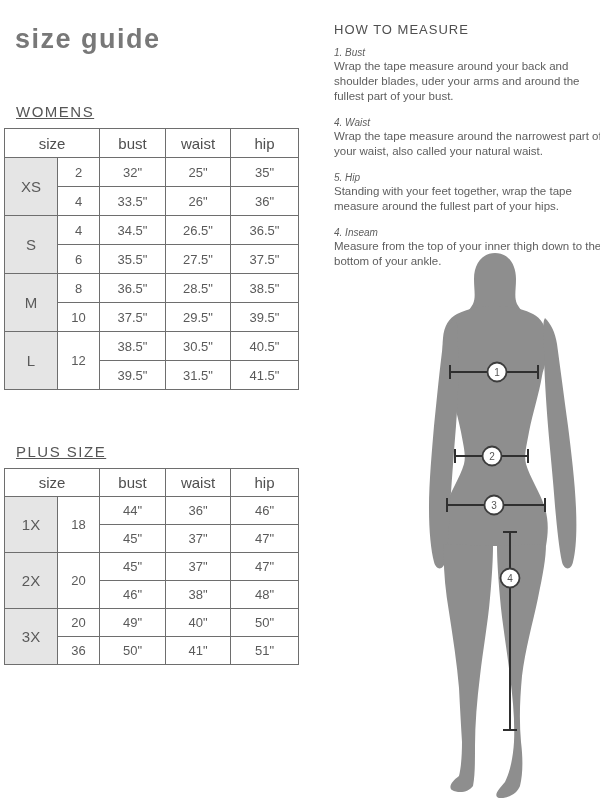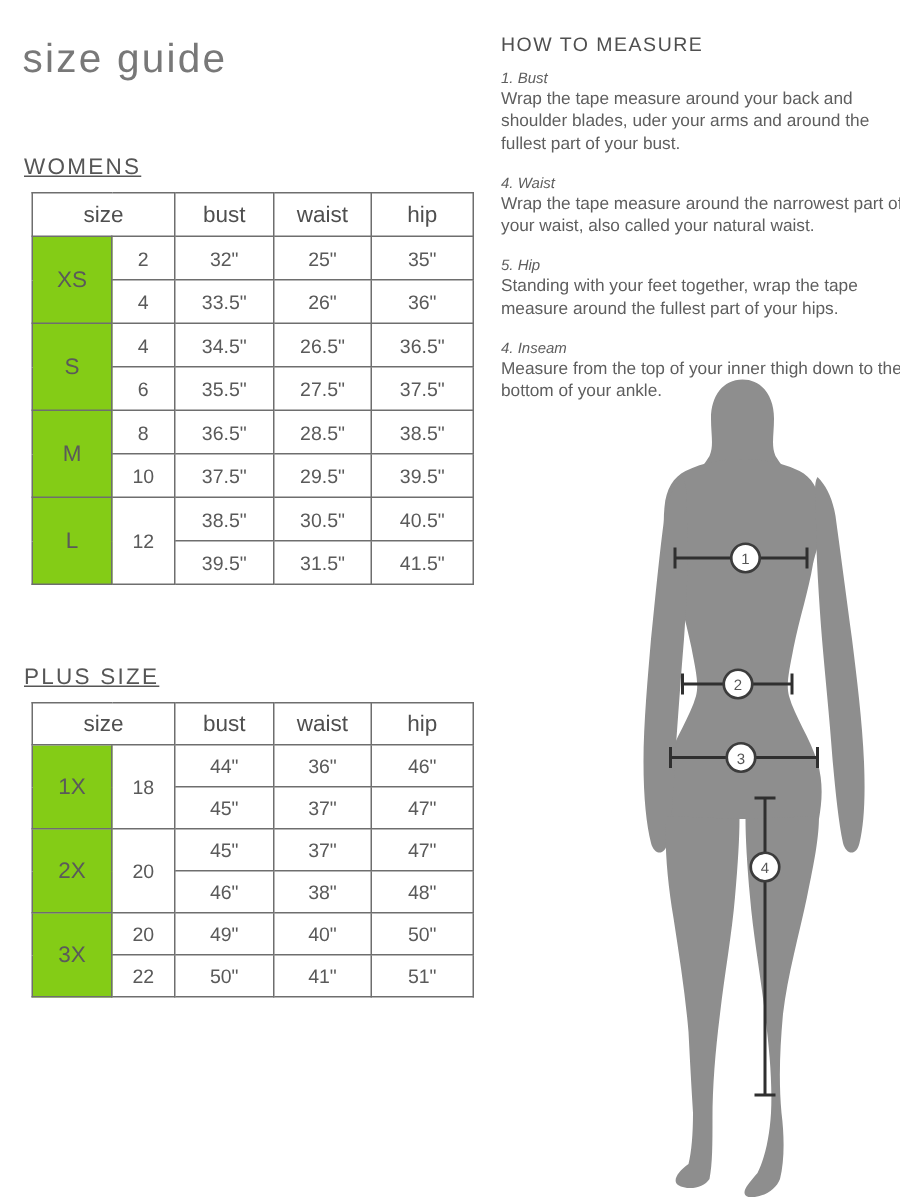--- a/index.html
+++ b/index.html
@@ -2,40 +2,40 @@
 <html><head>
 <meta charset="utf-8">
 <style>
   html,body{margin:0;padding:0;}
   body{
     width:600px;height:800px;position:relative;background:#ffffff;
     font-family:"Liberation Sans", sans-serif;color:#5a5a5a;overflow:hidden;
   }
   .page-title{
     position:absolute;left:15px;top:24px;font-size:27px;letter-spacing:1.5px;
-    color:#787878;font-weight:400;
+    color:#787878;font-weight:700;
   }
   .section-label{
     position:absolute;font-size:15px;letter-spacing:1.5px;color:#565656;font-weight:400;text-decoration:underline;
   }
   #womens-label{left:16px;top:103px;}
   #plus-label{left:16px;top:443px;}
   table.size-table{
-    position:absolute;left:21px;border-collapse:collapse;table-layout:fixed;border-radius:27px;
+    position:absolute;left:4px;border-collapse:collapse;table-layout:fixed;border-radius:27px;
   }
   #womens-table{top:128px;}
   #plus-table{top:468px;}
   table.size-table td{
     border:1px solid #6e6e6e;text-align:center;vertical-align:middle;
     font-size:13px;color:#5a5a5a;padding:0;
   }
   #womens-table tr{height:29px;}
   #plus-table tr{height:28px;}
   table.size-table tr.head td{font-size:15px;color:#4f4f4f;}
-  table.size-table td.sz{background:#84cc16;font-size:15px;}
+  table.size-table td.sz{background:#e5e5e5;font-size:15px;}
   .col-letter{width:53px;} .col-num{width:42px;} .col-bust{width:66px;}
   .col-waist{width:65px;} .col-hip{width:68px;}
   .measure-col{
     position:absolute;left:334px;top:22px;width:272px;
   }
   .measure-title{
     font-size:13px;letter-spacing:1px;color:#4f4f4f;margin:0 0 9px 0;font-weight:400;
   }
   .measure-step{margin:0 0 12px 0;}
   .measure-step h3{
@@ -167,21 +167,21 @@
     <td>48"</td>
   </tr>
   <tr>
     <td class="sz" rowspan="2">3X</td>
     <td>20</td>
     <td>49"</td>
     <td>40"</td>
     <td>50"</td>
   </tr>
   <tr>
-    <td>22</td>
+    <td>36</td>
     <td>50"</td>
     <td>41"</td>
     <td>51"</td>
   </tr>
 </tbody>
   </table>
 
 <div class="measure-col">
   <h2 class="measure-title">HOW TO MEASURE</h2>
   <div class="measure-step">

